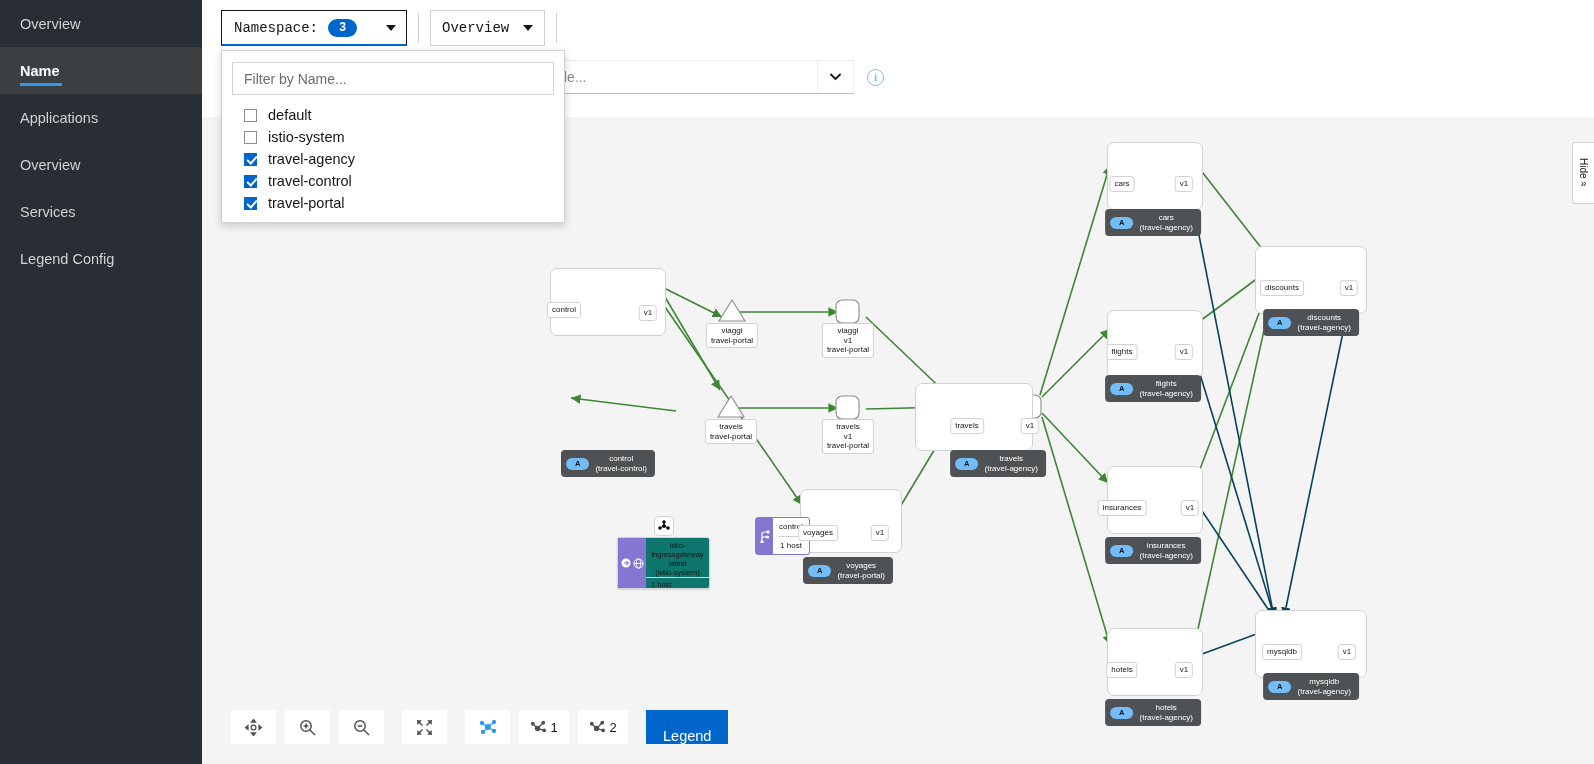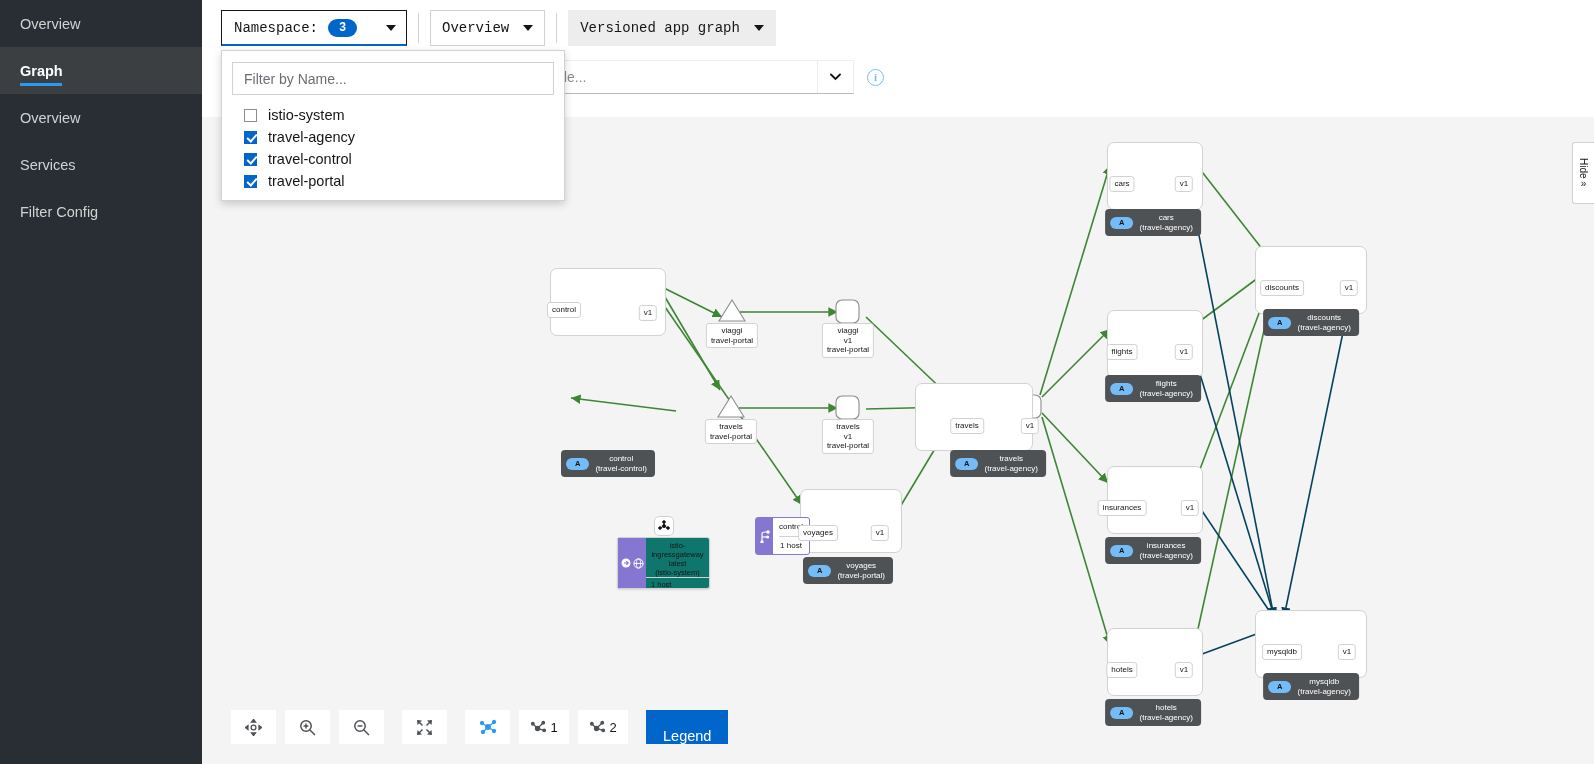--- a/index.html
+++ b/index.html
@@ -346,30 +346,33 @@
 </head>
 <body>
 
 <div id="app">
 
   <nav id="sidebar">
     <div class="nav-item">
       <span>Overview</span>
     </div>
     <div class="nav-item active">
-      <span>Graph</span>
+      <span>Name</span>
+    </div>
+    <div class="nav-item">
+      <span>Applications</span>
     </div>
     <div class="nav-item">
       <span>Overview</span>
     </div>
     <div class="nav-item">
       <span>Services</span>
     </div>
     <div class="nav-item">
-      <span>Filter Config</span>
+      <span>Legend Config</span>
     </div>
   </nav>
 
   <div id="toolbar">
 
     <div class="tb-row1">
       <div class="ns-button">
         <span>Namespace:</span>
         <span class="ns-badge">3</span>
         <span class="caret"></span>
@@ -377,24 +380,20 @@
 
       <div class="divider-v"></div>
 
       <div class="tb-select">
         <span>Overview</span>
         <span class="caret" style="margin-left:0"></span>
       </div>
 
       <div class="divider-v"></div>
 
-      <div class="tb-select filled">
-        <span>Versioned app graph</span>
-        <span class="caret" style="margin-left:0"></span>
-      </div>
     </div>
 
     <div class="tb-row2">
       <div style="width:313px"></div>
       <div class="hide-input">
         <span>Hide...</span>
         <span class="hide-caret-box">
           <svg width="11" height="8" viewBox="0 0 11 8">
             <path d="M1 1.5 L5.5 6 L10 1.5" stroke="#151515" stroke-width="1.8" fill="none" stroke-linecap="round"></path>
           </svg>
@@ -404,20 +403,24 @@
         <span>i</span>
       </div>
     </div>
   </div>
 
   <div id="ns-dropdown">
     <div class="ns-filter">
       <span>Filter by Name...</span>
     </div>
     <div class="ns-list">
+      <div class="ns-row">
+        <span class="cb"></span>
+        <span>default</span>
+      </div>
       <div class="ns-row">
         <span class="cb"></span>
         <span>istio-system</span>
       </div>
       <div class="ns-row">
         <span class="cb checked"></span>
         <span>travel-agency</span>
       </div>
       <div class="ns-row">
         <span class="cb checked"></span>

